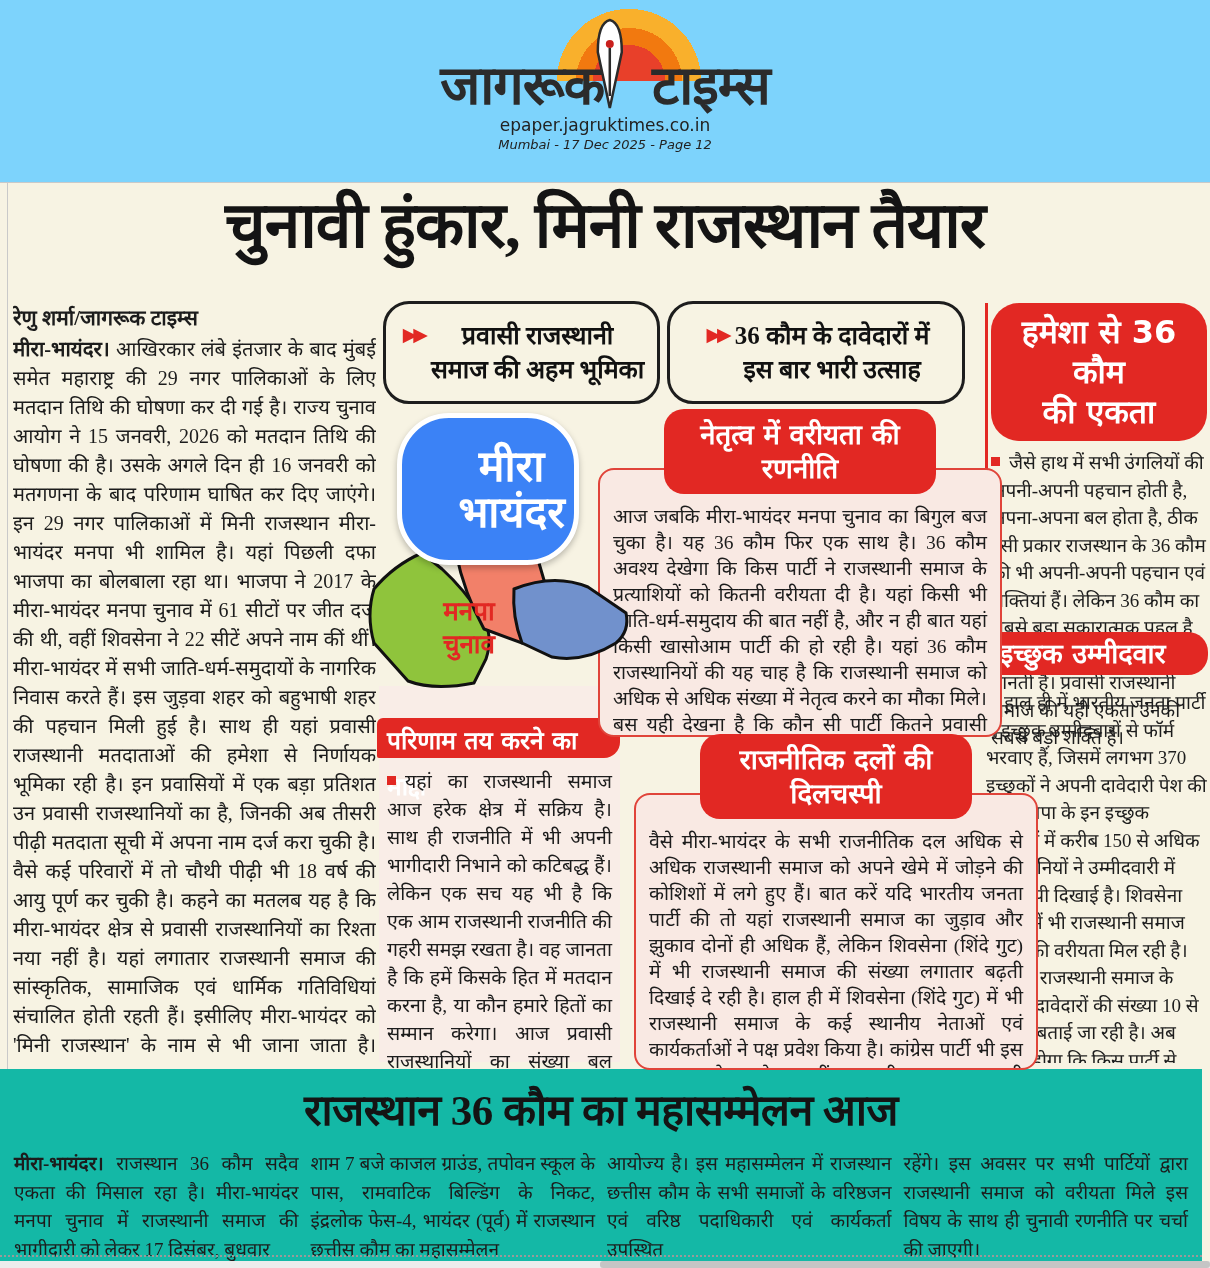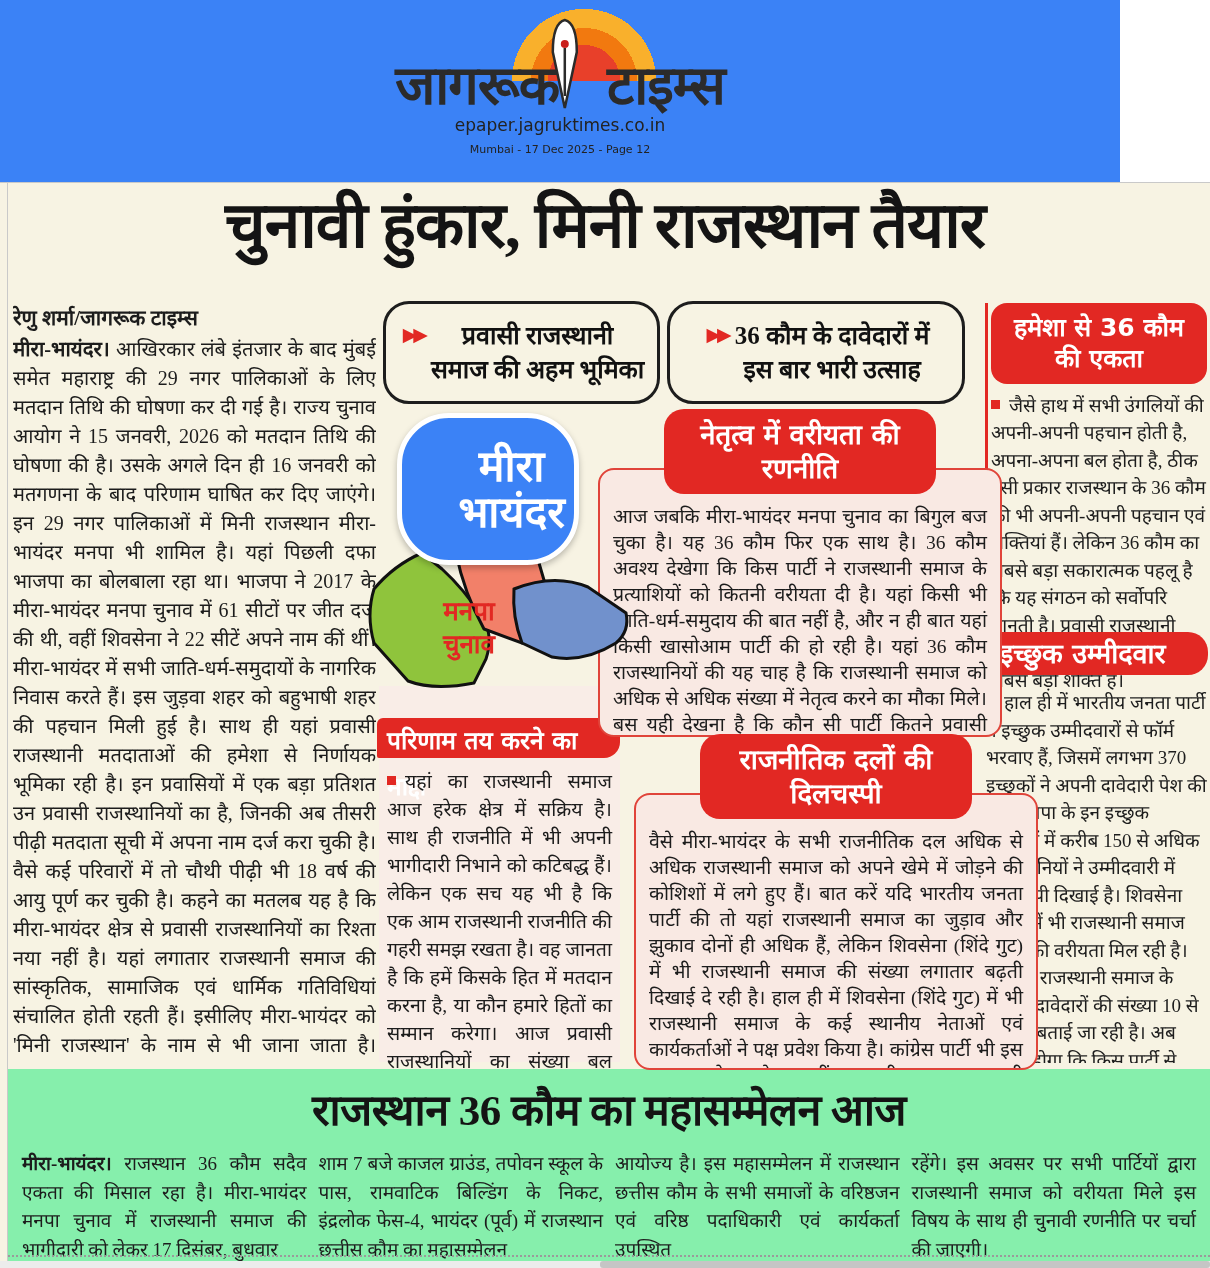--- a/index.html
+++ b/index.html
@@ -4,31 +4,31 @@
 <style>
   * { margin:0; padding:0; box-sizing:border-box; }
   html,body { width:1210px; height:1268px; }
   body {
     font-family:"Liberation Serif","DejaVu Serif",serif;
     background:#ffffff; position:relative; overflow:hidden; color:#1c1c1c;
   }
   .pre { white-space:pre-line; }
 
   
-  .masthead { position:absolute; top:0; left:0; width:1120px; height:182px; background:#3b82f6; text-align:center; }
+  .masthead { position:absolute; top:0; left:0; width:1210px; height:182px; background:#7dd3fc; text-align:center; }
   .logo { position:relative; display:inline-block; margin-top:6px; padding-top:52px; }
   .sunburst { position:absolute; top:0; left:50%; transform:translateX(-34%);
     width:150px; height:75px; border-radius:150px 150px 0 0;
     background:radial-gradient(circle at 50% 100%, #e8402a 0 34%, #f2790f 34% 50%, #f9b02c 50% 68%, rgba(0,0,0,0) 68%);
   }
   .nib { position:absolute; top:12px; left:50%; transform:translateX(-34%); z-index:3; }
   .logo-text { position:relative; z-index:2; font-family:"DejaVu Sans","Liberation Sans",sans-serif;
     font-size:54px; font-weight:900; color:#2b2b2b; letter-spacing:-1px; word-spacing:30px; line-height:1.05; }
   .site-line { font-family:"DejaVu Sans","Liberation Sans",sans-serif; font-size:17px; color:#222; margin-top:0; }
-  .edition-line { font-family:"DejaVu Sans","Liberation Sans",sans-serif; font-size:11px; color:#222; margin-top:8px; }
+  .edition-line { font-family:"DejaVu Sans","Liberation Sans",sans-serif; font-size:13px; color:#222; margin-top:2px;font-style:italic; }
 
   
   .sheet { position:absolute; top:182px; left:0; width:1210px; height:1086px;
     background:#f7f3e3; border-top:1px solid #c9c9c9;text-decoration:underline; }
   .edge-line { position:absolute; top:0; bottom:0; left:7px; width:1px; background:#c9c9c9; }
 
   .main-headline { position:absolute; top:6px; left:0; width:100%; text-align:center;
     font-size:64px; font-weight:900; letter-spacing:-1px; color:#141414; line-height:1.15; }
 
   
@@ -69,30 +69,30 @@
   .midbox { position:absolute; left:598px; width:404px; }
   .netritva { top:226px; height:325px; }
   .dilchaspi { top:551px; height:333px;margin-left:36px; }
   .midbox-title { position:relative; z-index:2; width:272px; margin:0 auto; text-align:center;
     border-radius:20px; font-size:27.5px; line-height:1.22; padding:9px 6px; }
   .midbox-body { position:relative; z-index:1; margin-top:-26px; border:2px solid #e0443a; border-radius:16px;
     background:#f9e9e3; padding:34px 13px 8px 13px; font-size:19.5px; line-height:26px; text-align:justify; height:calc(100% - 56px); overflow:hidden; }
 
   
   .ekta { position:absolute; left:985px; top:120px; width:222px; height:328px; border-left:3px solid #e22823; padding-left:3px; }
-  .ekta-title { text-align:center; border-radius:16px; font-size:25px; line-height:1.25; padding:9px 4px; }
+  .ekta-title { text-align:center; border-radius:28px; font-size:32px; line-height:1.25; padding:9px 4px; }
   .side-body { font-size:19px; line-height:27.5px; padding-top:8px; text-align:left; }
   .ichchhuk-ribbon { position:absolute; left:984px; top:449px; width:224px; height:43px;
     line-height:43px; font-size:27px; padding-left:16px; border-radius:4px 20px 20px 4px; }
   .ichchhuk-body { position:absolute; left:986px; top:498px; width:221px; height:382px; overflow:hidden; }
 
   .bullet { display:inline-block; width:9px; height:9px; background:#e22823; margin-right:9px; vertical-align:3px; }
 
   
-  .bottom { position:absolute; left:8px; top:886px; width:1202px; height:200px; background:#86efac; }
+  .bottom { position:absolute; left:0; top:886px; width:1202px; height:200px; background:#14b8a6; }
   .bottom-headline { text-align:center; font-size:43px; font-weight:900; color:#141414; padding-top:10px; letter-spacing:-0.5px; }
   .bottom-cols { display:grid; grid-template-columns:repeat(4,1fr); gap:12px; margin:12px 14px 0 14px;
     font-size:19px; line-height:28.5px; text-align:justify; }
   .dotted { position:absolute; left:0; right:0; bottom:12px; border-top:2px dotted #9a9a9a; }
 
   
   .hscroll { position:absolute; left:0; bottom:0; width:1210px; height:7px; background:#ececec; }
   .hscroll-thumb { position:absolute; left:600px; width:610px; height:7px; background:#c5c5c5; border-radius:3px; }
 </style>
 </head>

